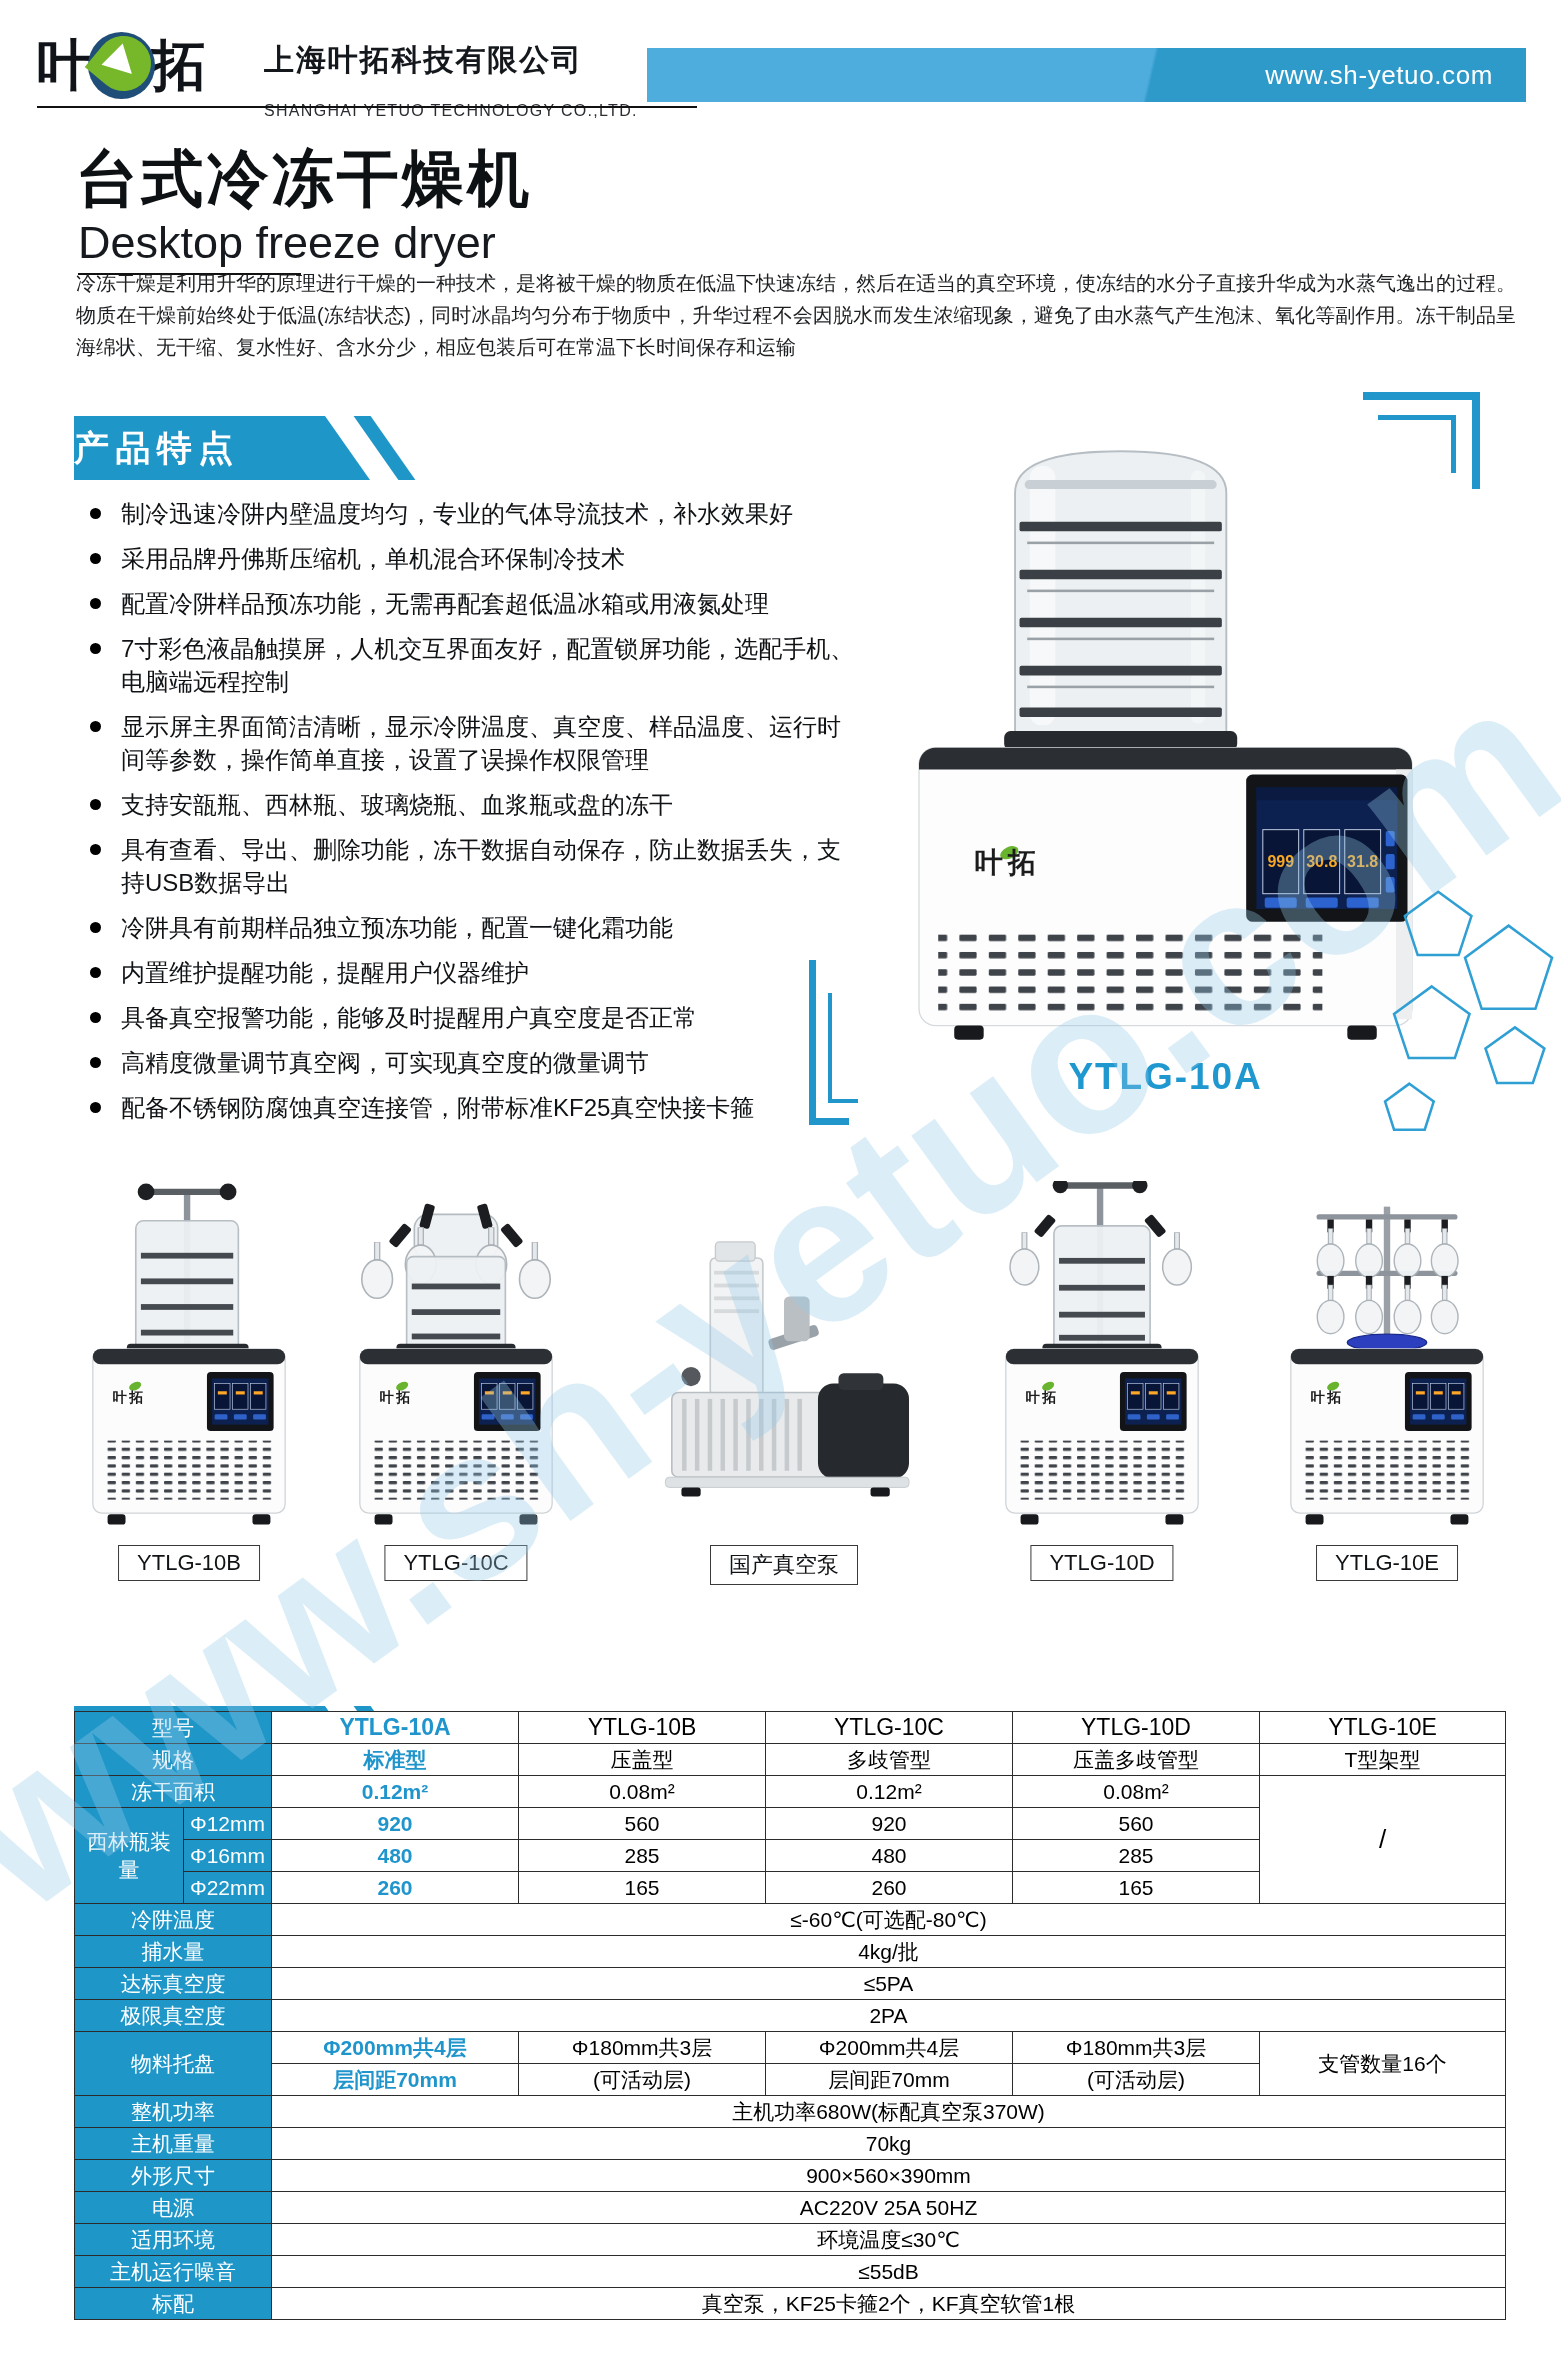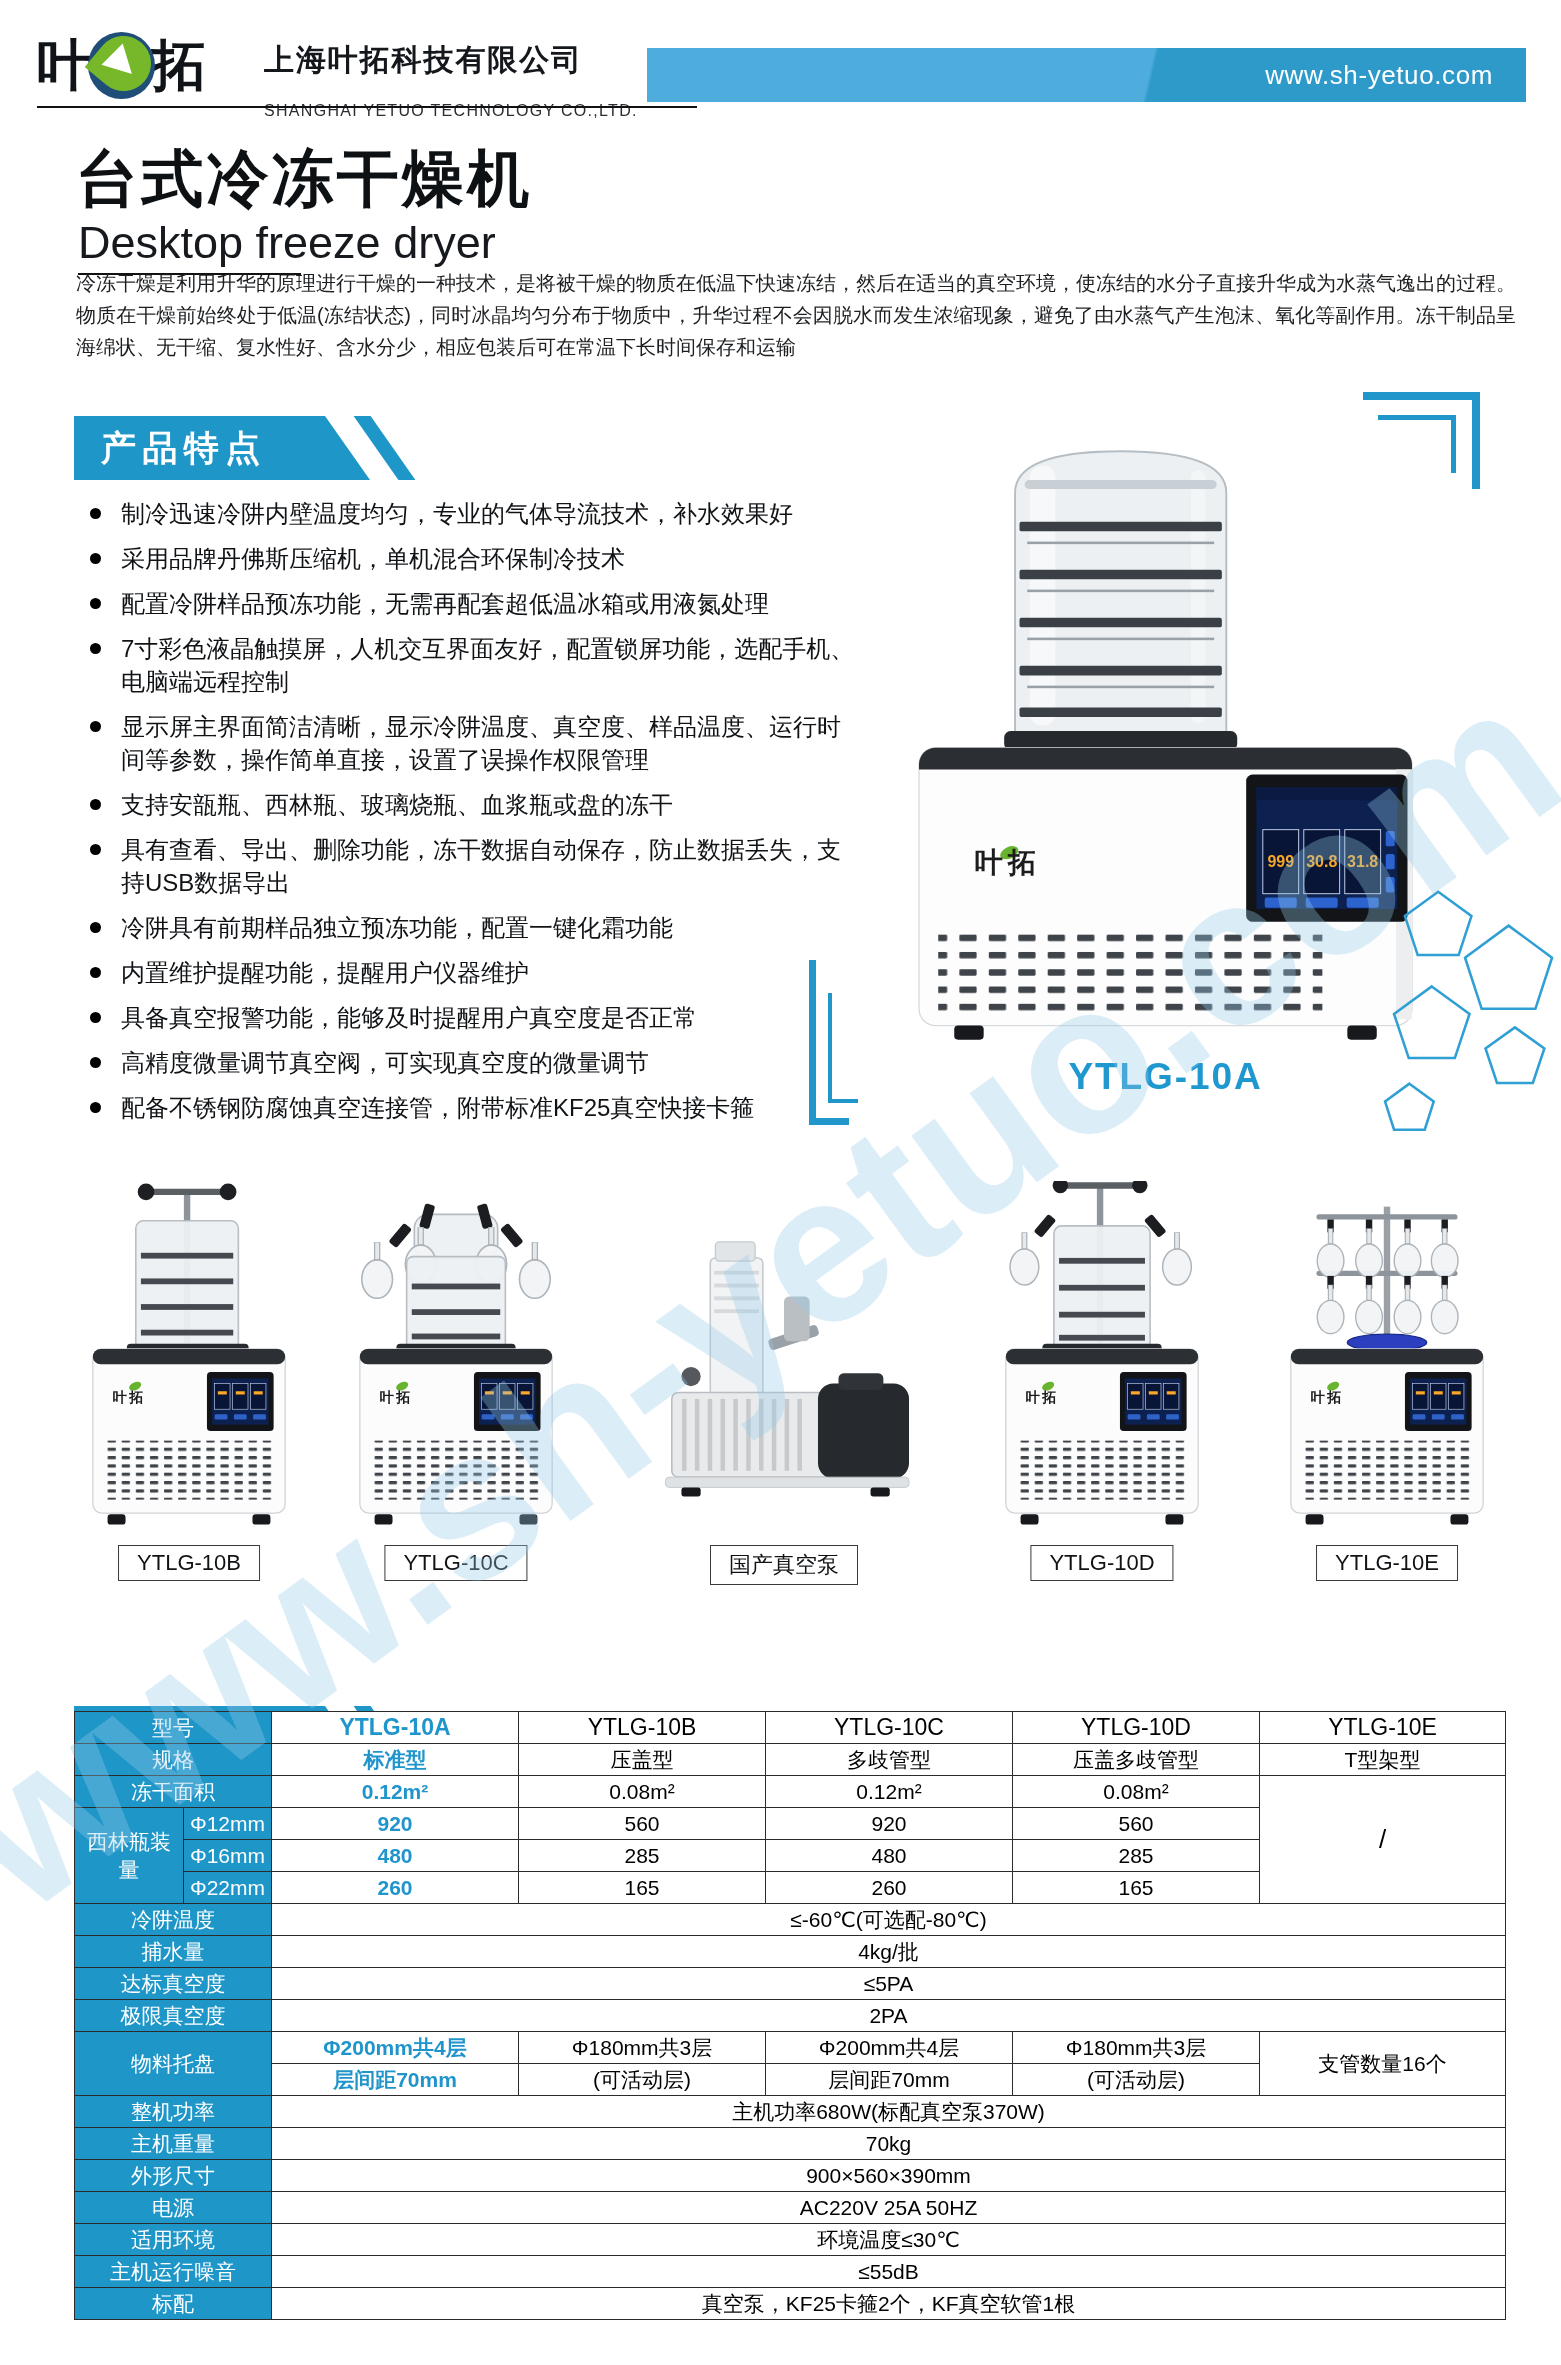--- a/index.html
+++ b/index.html
@@ -32,21 +32,21 @@
   
   .title-cn{position:absolute;left:76px;top:137px;font-size:62px;font-weight:700;color:#0e1114;letter-spacing:3.2px;}
   .title-en{position:absolute;left:78px;top:217px;font-size:45px;color:#16191d;}
   .title-rule{position:absolute;left:78px;top:273px;width:223px;height:1.9px;background:#111;}
   .intro{position:absolute;left:76px;top:267px;width:1440px;font-size:20px;line-height:32px;color:#1c1f22;text-align:justify;}
 
   
   .badge{position:absolute;left:74px;height:64px;width:359px;}
   .badge .main{position:absolute;left:0;top:0;width:296px;height:64px;background:var(--blue);
     clip-path:polygon(0 0,251px 0,296px 100%,0 100%);}
-  .badge .main span{display:block;line-height:64px;padding-left:27px;font-size:35px;font-weight:700;color:#fff;letter-spacing:6.4px;}
+  .badge .main span{display:block;line-height:64px;font-size:35px;font-weight:700;color:#fff;letter-spacing:6.4px;}
   .badge .stripe{position:absolute;left:302px;top:0;width:16.7px;height:64px;background:var(--blue);transform:skewX(35deg);}
   #badge-features{top:416px;}
   #badge-params{top:1706px;}
 
   
   .features{position:absolute;left:85px;top:497px;width:772px;list-style:none;}
   .features li{position:relative;padding-left:36px;font-size:24px;line-height:33px;color:#101316;margin-bottom:12px;}
   .features li::before{content:"";position:absolute;left:5.1px;top:11px;width:11px;height:11px;border-radius:50%;background:#000;}
 
   

